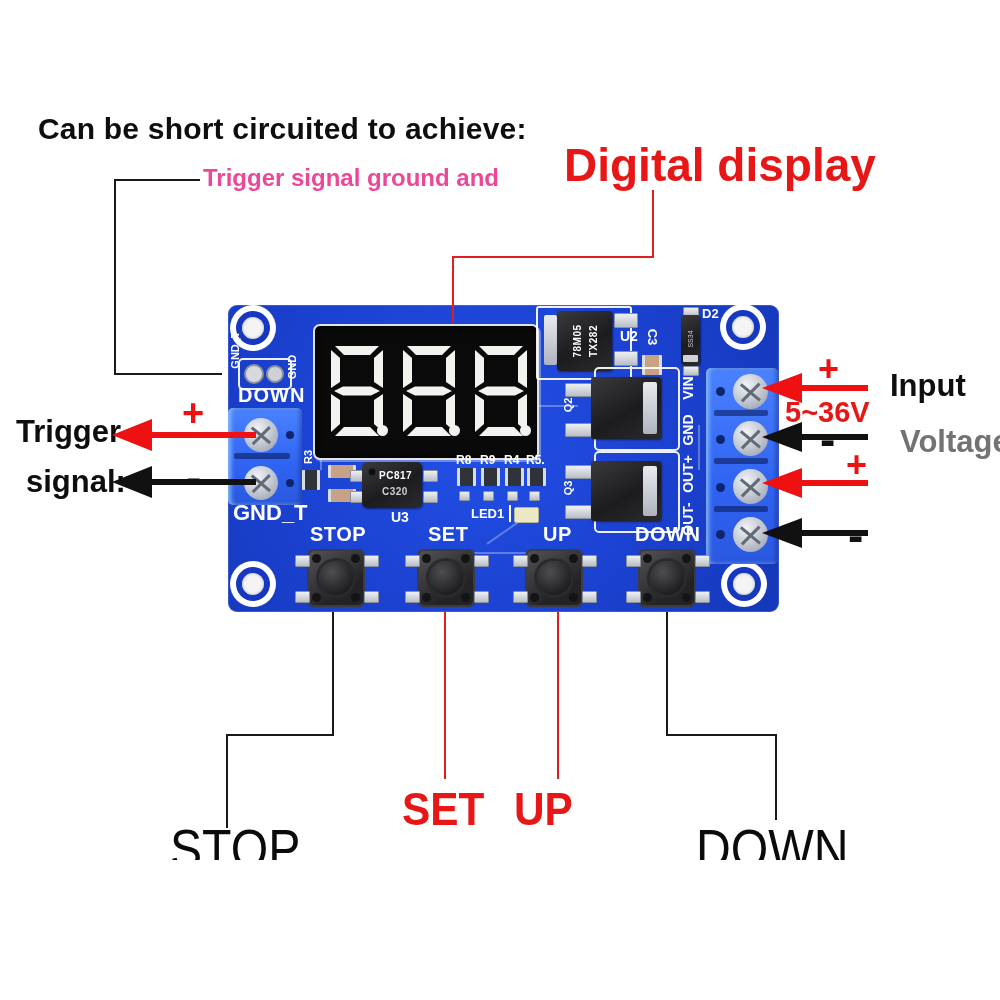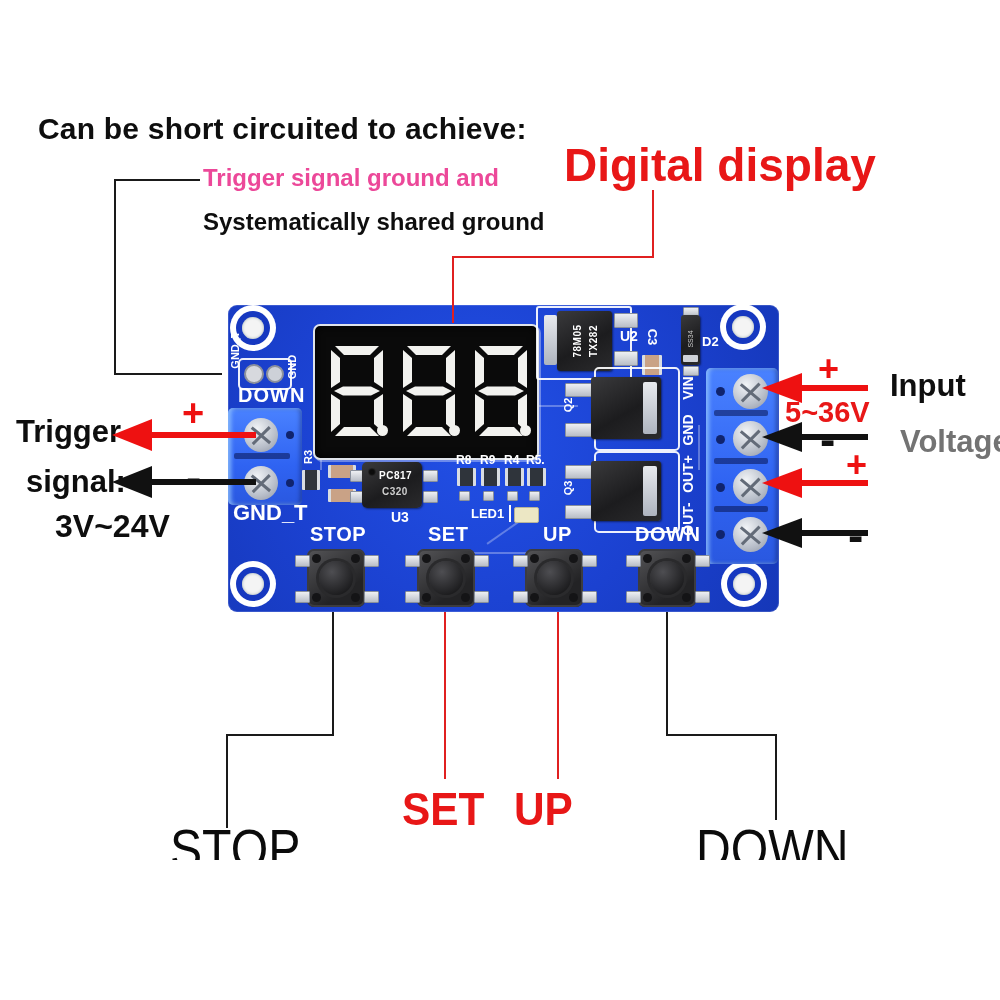--- a/index.html
+++ b/index.html
@@ -80,26 +80,24 @@
 
   svg.overlay{position:absolute;left:0;top:0;z-index:6;pointer-events:none;}
 </style>
 </head>
 <body>
 
 <div id="canvas">
 
   <div class="abs t-title nowrap">Can be short circuited to achieve:</div>
   <div class="abs t-sub1 nowrap">Trigger signal ground and</div>
-  <div class="abs t-sub2 nowrap">Systematically shared ground</div>
   <div class="abs t-digital nowrap">Digital display</div>
 
   <div class="abs t-trigger1 nowrap">Trigger</div>
   <div class="abs t-trigger2 nowrap">signal:</div>
-  <div class="abs t-trigrange nowrap">3V~24V</div>
   <div class="abs t-plusL">+</div>
   <div class="abs t-minusL">-</div>
 
   <div class="abs t-input nowrap">Input</div>
   <div class="abs t-voltage nowrap">Voltage</div>
   <div class="abs t-inrange nowrap">5~36V</div>
   <div class="abs t-plusR1">+</div>
   <div class="abs t-minusR1">-</div>
   <div class="abs t-plusR2">+</div>
   <div class="abs t-minusR2">-</div>
@@ -208,21 +206,21 @@
     <div class="abs chip" style="left:329px;top:6px;width:55px;height:60px;">
       <div class="abs vtext silk" style="left:20px;top:30px;font-size:10px;font-weight:700;letter-spacing:.5px;">78M05</div>
       <div class="abs vtext silk" style="left:36px;top:30px;font-size:10px;font-weight:700;letter-spacing:.5px;">TX282</div>
     </div>
     <div class="abs pin" style="left:386px;top:8px;width:22px;height:13px;"></div>
     <div class="abs pin" style="left:386px;top:46px;width:22px;height:13px;"></div>
     <div class="abs ref" style="left:392px;top:23px;font-size:14px;">U2</div>
     <div class="abs ref vtext90" style="left:424px;top:32px;font-size:13px;">C3</div>
     <div class="abs smd-tan" style="left:414px;top:50px;width:14px;height:20px;"></div>
 
-    <div class="abs ref" style="left:474px;top:1px;font-size:13px;margin-top:28px;">D2</div>
+    <div class="abs ref" style="left:474px;top:1px;font-size:13px;">D2</div>
     <div class="abs pin" style="left:455px;top:2px;width:14px;height:8px;"></div>
     <div class="abs chip" style="left:453px;top:10px;width:19px;height:50px;">
       <div class="abs" style="left:2px;bottom:3px;width:15px;height:7px;background:#cfd2d8;border-radius:1px;"></div>
       <div class="abs vtext" style="left:9px;top:24px;font-size:7px;color:#c9c9c9;">SS34</div>
     </div>
     <div class="abs pin" style="left:455px;top:61px;width:14px;height:8px;"></div>
 
     <div class="abs silkbox" style="left:366px;top:62px;width:82px;height:80px;"></div>
     <div class="abs pin" style="left:337px;top:78px;width:26px;height:12px;"></div>
     <div class="abs pin" style="left:337px;top:118px;width:26px;height:12px;"></div>

